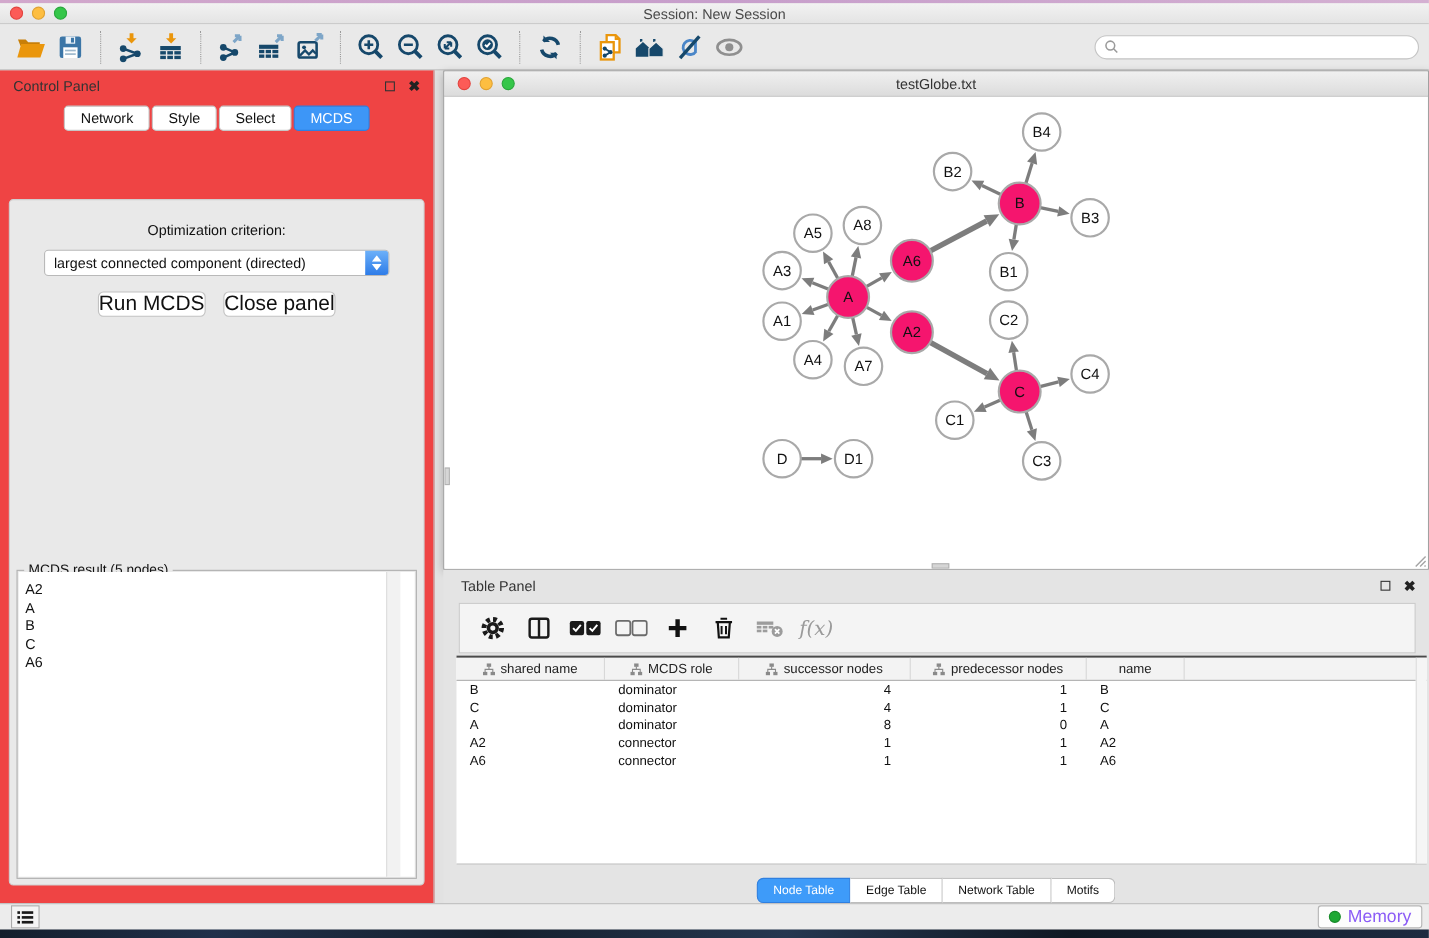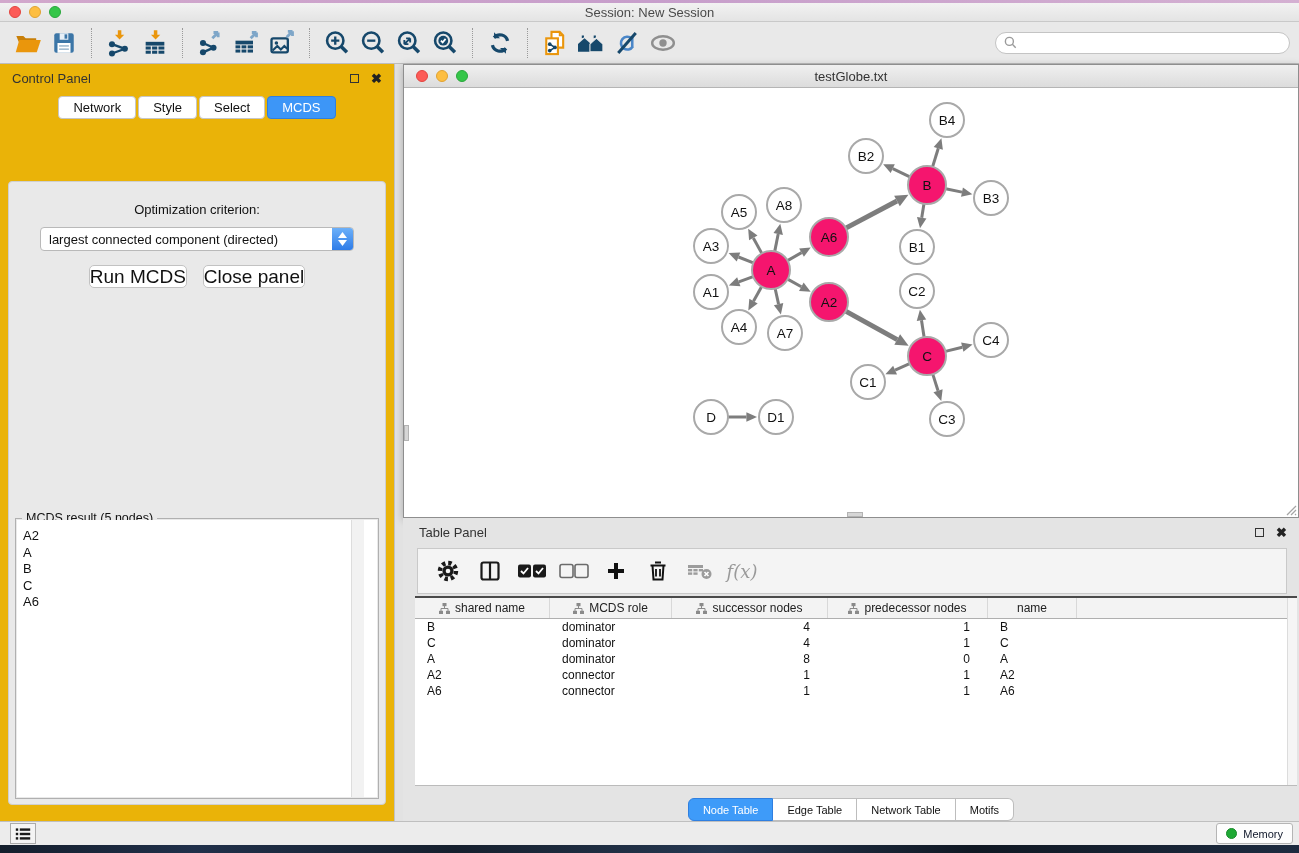--- a/index.html
+++ b/index.html
@@ -28,21 +28,21 @@
   .tb-btn { width:36px; height:34px; display:flex; align-items:center; justify-content:center; }
   .tb-sep { width:0; height:30px; border-left:1px dotted #9a9a9a; margin:0 9px; }
   .search-field { margin-left:auto; margin-right:9px; width:295px; height:22px;
     background:#fff; border:1px solid #c4c4c4; border-radius:11px;
     display:flex; align-items:center; padding:0 8px; }
   .search-field input { border:none; outline:none; background:transparent; flex:1;
     font-size:12px; font-family:"Liberation Sans",sans-serif; }
 
   
   .control-panel { position:absolute; left:0; top:64px; width:395px; height:757px;
-    background:#eab308; border-right:1px solid #c2c2c2; }
+    background:#ef4444; border-right:1px solid #c2c2c2; }
   .panel-head { height:28px; display:flex; align-items:center; padding:0 12px;
     font-size:13px; color:#333; }
   .panel-head .spacer { flex:1; }
   .float-glyph { width:9px; height:9px; border:1.5px solid #333; display:inline-block; margin-right:12px; }
   .close-glyph { font-size:13px; font-weight:bold; color:#222; line-height:9px; }
   .ctl-tabs { display:flex; justify-content:center; gap:2px; margin-top:4px; position:relative; z-index:2; }
   .ctl-tabs .tab { background:#fff; border:1px solid #c6c6c6; border-radius:4px;
     font-size:13px; color:#111; padding:3px 14px; }
   .ctl-tabs .tab.active { background:#3d96f7; border-color:#2f7fe0; color:#fff; }
   .ctl-body { position:absolute; left:8px; right:8px; top:117px; bottom:16px;
@@ -107,21 +107,21 @@
   .tp-tabs .seg:last-child { border-radius:0 6px 6px 0; }
   .tp-tabs .seg.active { background:#3e9bf9; border-color:#2f7fe0; color:#fff; }
 
   
   .statusbar { position:absolute; left:0; top:821px; width:1299px; height:24px;
     background:#ececec; border-top:1px solid #bfbfbf; display:flex; align-items:center; }
   .list-btn { width:26px; height:21px; margin-left:10px; background:#f4f4f4;
     border:1px solid #ababab; display:flex; align-items:center; justify-content:center; }
   .memory-btn { margin-left:auto; margin-right:6px; height:21px; background:#fdfdfd;
     border:1px solid #b5b5b5; border-radius:3px; display:flex; align-items:center;
-    gap:6px; padding:0 9px; font-size:11px; color:#0f172a; }
+    gap:6px; padding:0 9px; font-size:16px; color:#8b5cf6; }
   .memory-dot { width:11px; height:11px; border-radius:50%; background:#1ea834; border:1px solid #178a29; }
   .wall-bottom { position:absolute; left:0; top:845px; width:1299px; height:8px;
     background:linear-gradient(90deg,#141e2c,#20304a 15%,#16202e 35%,#253750 55%,#101823 75%,#1d2b40); }
 </style>
 </head>
 <body>
 
 <div id="app">
 
   <div class="wall-top"></div>

